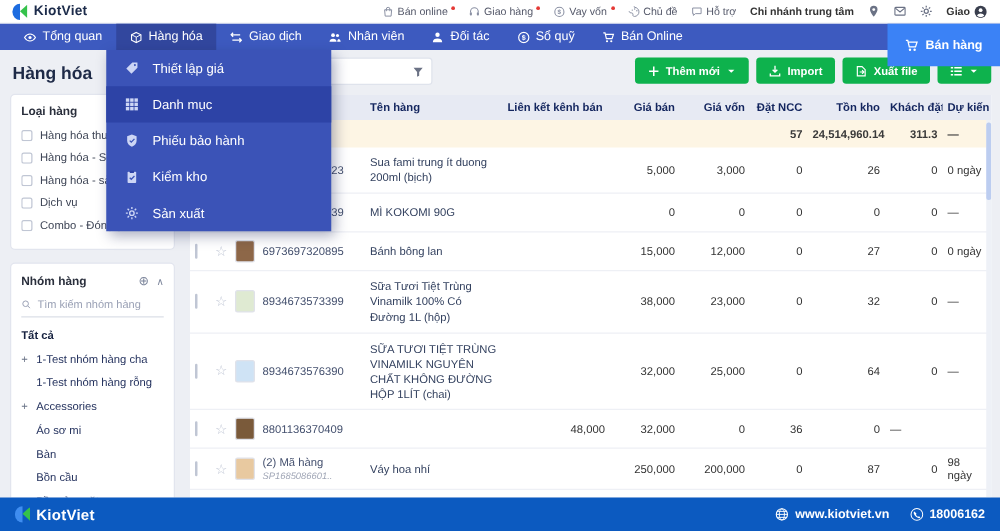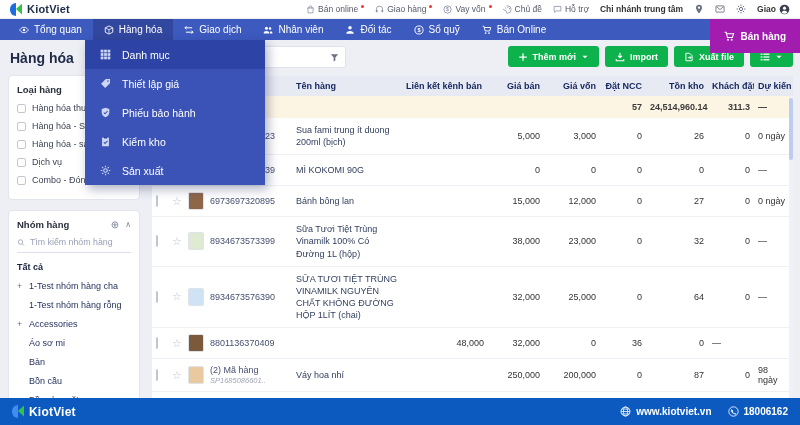--- a/index.html
+++ b/index.html
@@ -21,21 +21,21 @@
   .dot { width:3px; height:3px; border-radius:50%; background:#e53935; position:relative; top:-3px; }
   .tb-icon-btn { width:10px; height:10px; color:#6b7285; cursor:pointer; }
   .tb-admin { display:flex; align-items:center; gap:3px; font-weight:bold; color:#333; }
   .tb-admin .ic { width:11px; height:11px; color:#3a3f4e; }
 
   
   .nav { position:absolute; top:19px; left:0; right:0; height:21px; background:#3d5abf; display:flex; align-items:stretch; z-index:20; padding-left:8px; }
   .nav-item { display:flex; align-items:center; gap:5px; padding:0 11px; color:#fff; font-size:10px; cursor:pointer; white-space:nowrap; }
   .nav-item .ic { width:10px; height:10px; color:#fff; }
   .nav-item.active { background:#32479e; }
-  .nav-sale { margin-left:auto; display:flex; align-items:center; gap:5px; padding:17px 14px; background:#a21caf; color:#fff; font-size:10px; font-weight:bold; cursor:pointer; }
+  .nav-sale { margin-left:auto; display:flex; align-items:center; gap:5px; padding:17px 14px; background:#3b82f6; color:#fff; font-size:10px; font-weight:bold; cursor:pointer; }
   .nav-sale .ic { width:11px; height:11px; }
 
   
   .dropdown { position:absolute; left:85px; top:40px; width:180px; background:#3b53b7; z-index:50; box-shadow:3px 4px 10px rgba(20,30,80,.35); }
   .dd-item { height:29px; display:flex; align-items:center; gap:11px; padding:0 15px; color:#fff; font-size:10.5px; cursor:pointer; }
   .dd-item.active { background:#2d43a6; }
   .dd-item .ic { width:11px; height:11px; color:#cdd6f5; }
 
   
   .sidebar { position:absolute; left:0; top:40px; width:148px; bottom:27px; padding:6px 8px 0 8px; overflow:hidden; }
@@ -562,20 +562,29 @@
     <span class="td">98 ngày</span>
   </div>
       </div>
     <div class="scrollbar">
         <div class="scroll-thumb"></div>
       </div>
   </div>
 </div>
 
 <div class="dropdown" id="dd-menu">
+    <div class="dd-item">
+    <span class="ic">
+        <svg viewBox="0 0 16 16">
+          <path d="M1.5 8.5L8.5 1.5h6v6l-7 7z" fill="currentColor"></path>
+          <circle cx="11.5" cy="4.5" r="1.2" fill="#3b53b7"></circle>
+        </svg>
+      </span>
+    <span>Thiết lập giá</span>
+  </div>
     <div class="dd-item active">
     <span class="ic">
         <svg viewBox="0 0 16 16">
           <g fill="currentColor">
             <rect x="1" y="1" width="4" height="4"></rect>
             <rect x="6" y="1" width="4" height="4"></rect>
             <rect x="11" y="1" width="4" height="4"></rect>
             <rect x="1" y="6" width="4" height="4"></rect>
             <rect x="6" y="6" width="4" height="4"></rect>
             <rect x="11" y="6" width="4" height="4"></rect>
@@ -583,29 +592,20 @@
             <rect x="6" y="11" width="4" height="4"></rect>
             <rect x="11" y="11" width="4" height="4"></rect>
           </g>
         </svg>
       </span>
     <span>Danh mục</span>
   </div>
     <div class="dd-item">
     <span class="ic">
         <svg viewBox="0 0 16 16">
-          <path d="M1.5 8.5L8.5 1.5h6v6l-7 7z" fill="currentColor"></path>
-          <circle cx="11.5" cy="4.5" r="1.2" fill="#3b53b7"></circle>
-        </svg>
-      </span>
-    <span>Thiết lập giá</span>
-  </div>
-    <div class="dd-item">
-    <span class="ic">
-        <svg viewBox="0 0 16 16">
           <path d="M8 1l5.5 2v5c0 3.5-2.5 5.5-5.5 7C5 13.5 2.5 11.5 2.5 8V3z" fill="currentColor"></path>
           <path d="M5.5 8l1.8 1.8L11 6" fill="none" stroke="#3b53b7" stroke-width="1.5"></path>
         </svg>
       </span>
     <span>Phiếu bảo hành</span>
   </div>
     <div class="dd-item">
     <span class="ic">
         <svg viewBox="0 0 16 16">
           <rect x="3" y="2" width="10" height="13" rx="1" fill="currentColor"></rect>

